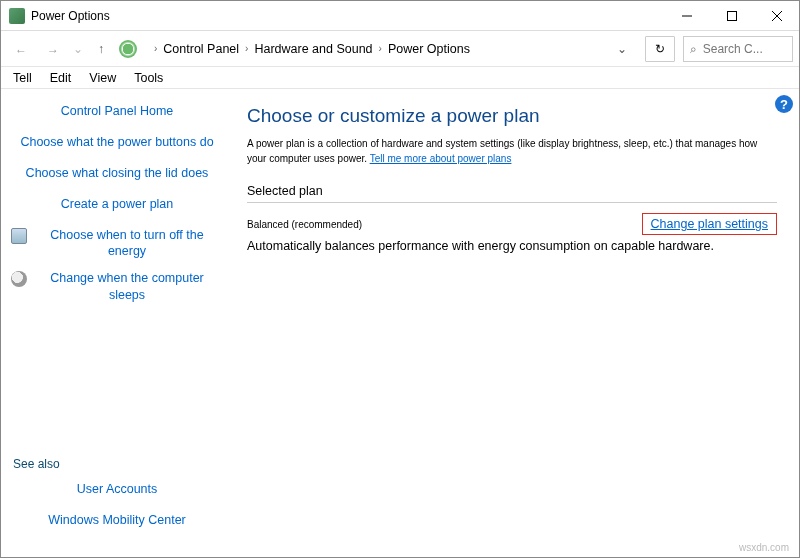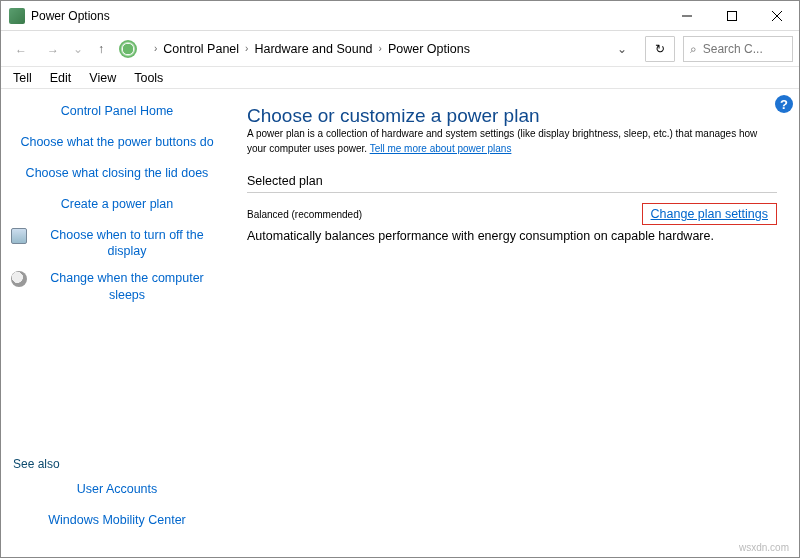--- a/index.html
+++ b/index.html
@@ -24,21 +24,21 @@
     .help-badge { position: absolute; top: 6px; right: 6px; width: 18px; height: 18px; border-radius: 50%; background: #1e73d2; color: #fff; font-weight: bold; font-size: 13px; display: flex; align-items: center; justify-content: center; }
     .sidebar { width: 230px; padding: 14px 10px 14px 12px; display: flex; flex-direction: column; }
     .sidebar a { color: #0066cc; text-decoration: none; display: block; margin-bottom: 14px; line-height: 1.35; font-size: 12.5px; text-align: center; }
     .sidebar .link-row { display: flex; align-items: flex-start; gap: 6px; margin-left: -2px; }
     .sidebar .link-row .mini-icon { width: 16px; height: 16px; flex-shrink: 0; border-radius: 50%; background: #ccc; margin-top: 1px; }
     .sidebar .link-row .mini-icon.monitor { border-radius: 2px; background: linear-gradient(#cde,#9bc); border: 1px solid #789; }
     .sidebar .link-row .mini-icon.moon { background: radial-gradient(circle at 40% 40%, #eee 40%, #999 41%); }
     .sidebar-spacer { flex: 1; }
     .see-also { color: #0c4a6e; font-size: 12px; margin-bottom: 10px; }
     .main { flex: 1; padding: 16px 22px 16px 16px; }
-    .main h1 { color: #104a8e; font-weight: 400; font-size: 19px; }
+    .main h1 { color: #104a8e; font-weight: 400; font-size: 19px; margin-bottom: 10px; }
     .main .desc { font-size: 10px; line-height: 1.45; margin-bottom: 18px; }
     .main .desc a { color: #0066cc; text-decoration: underline; }
     .group-label { font-size: 12.5px; margin-bottom: 4px; }
     .group-hr { border: none; border-top: 1px solid #ccc; margin-bottom: 10px; }
     .plan-row { display: flex; justify-content: space-between; align-items: center; margin-bottom: 4px; }
     .plan-name { font-size: 10px; }
     .change-link { color: #0066cc; text-decoration: underline; font-size: 12.5px; border: 1.5px solid #d93025; padding: 3px 8px; }
     .plan-desc { font-size: 12.5px; }
     .watermark { position: absolute; bottom: 4px; right: 10px; font-size: 10px; color: #bbb; }
   </style>
@@ -98,21 +98,21 @@
 <div class="content-wrap">
   <div class="help-badge">?</div>
 
   <div class="sidebar">
     <a>Control Panel Home</a>
     <a>Choose what the power buttons do</a>
     <a>Choose what closing the lid does</a>
     <a>Create a power plan</a>
     <div class="link-row">
       <div class="mini-icon monitor"></div>
-      <a style="margin-bottom:0">Choose when to turn off the display</a>
+      <a style="margin-bottom:0">Choose when to turn off the energy</a>
     </div>
     <div style="height:10px"></div>
     <div class="link-row">
       <div class="mini-icon moon"></div>
       <a style="margin-bottom:0">Change when the computer sleeps</a>
     </div>
     <div class="sidebar-spacer"></div>
     <div class="see-also">See also</div>
     <a>User Accounts</a>
     <a>Windows Mobility Center</a>

